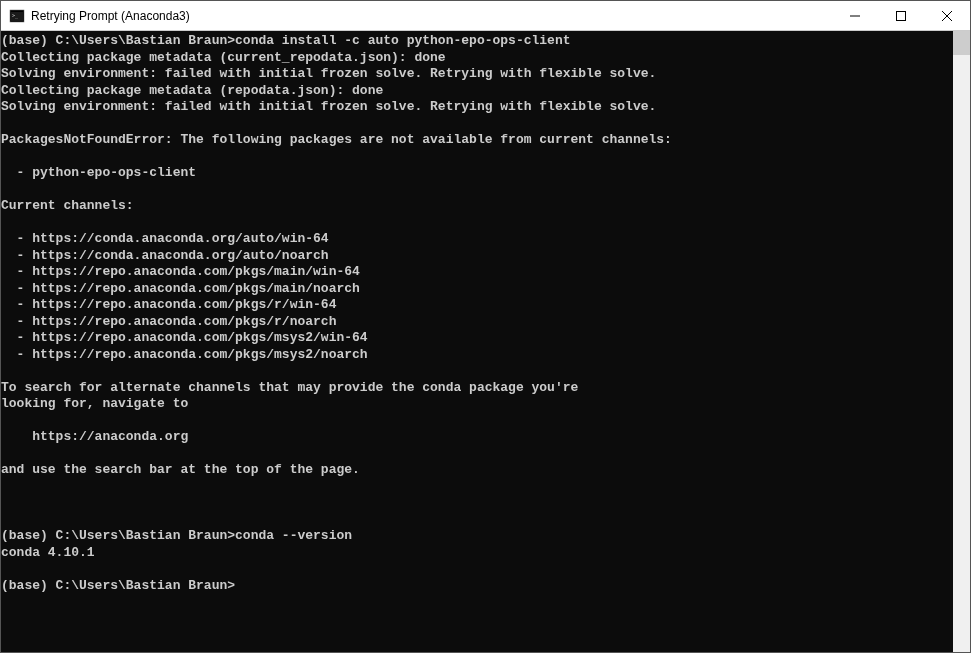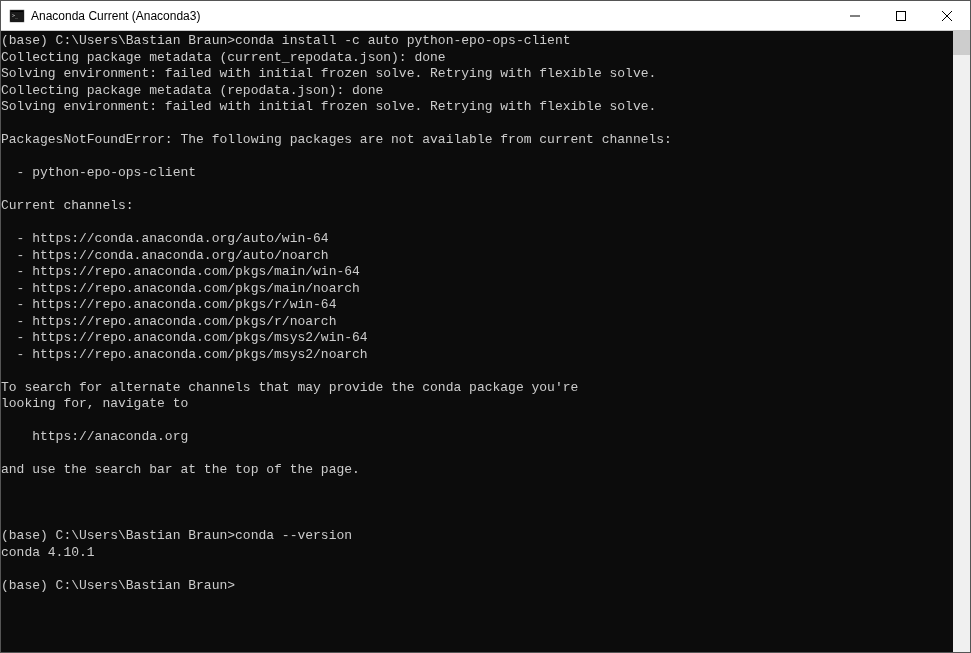--- a/index.html
+++ b/index.html
@@ -59,20 +59,21 @@
       background: #0c0c0c;
       overflow: hidden;
     }
     .terminal {
       flex: 1;
       color: #cccccc;
       padding: 2px 0 12px 0;
       line-height: 16.5px;
       white-space: pre;
       overflow: hidden;
+      font-weight: bold;
     }
     .scrollbar-track {
       width: 17px;
       background: #f0f0f0;
       position: relative;
     }
     .scrollbar-thumb {
       position: absolute;
       top: 0;
       left: 0;
@@ -89,21 +90,21 @@
 
 <div class="window">
   <div class="titlebar">
     <span class="titlebar-icon">
       <svg width="16" height="16" viewBox="0 0 16 16">
         <rect x="1" y="2" width="14" height="12" fill="#000" stroke="#666" stroke-width="0.5"></rect>
         <rect x="2" y="4" width="12" height="9" fill="#1a1a1a"></rect>
         <text x="3" y="9" font-size="5" fill="#ccc" font-family="monospace">&gt;_</text>
       </svg>
     </span>
-    <span class="titlebar-title">Anaconda Current (Anaconda3)</span>
+    <span class="titlebar-title">Retrying Prompt (Anaconda3)</span>
     <div class="window-controls">
       <div class="window-control">
         <svg width="10" height="10" viewBox="0 0 10 10">
             <line x1="0" y1="5" x2="10" y2="5" stroke="#000" stroke-width="1"></line>
           </svg>
       </div>
       <div class="window-control">
         <svg width="10" height="10" viewBox="0 0 10 10">
             <rect x="0.5" y="0.5" width="9" height="9" fill="none" stroke="#000" stroke-width="1"></rect>
           </svg>

